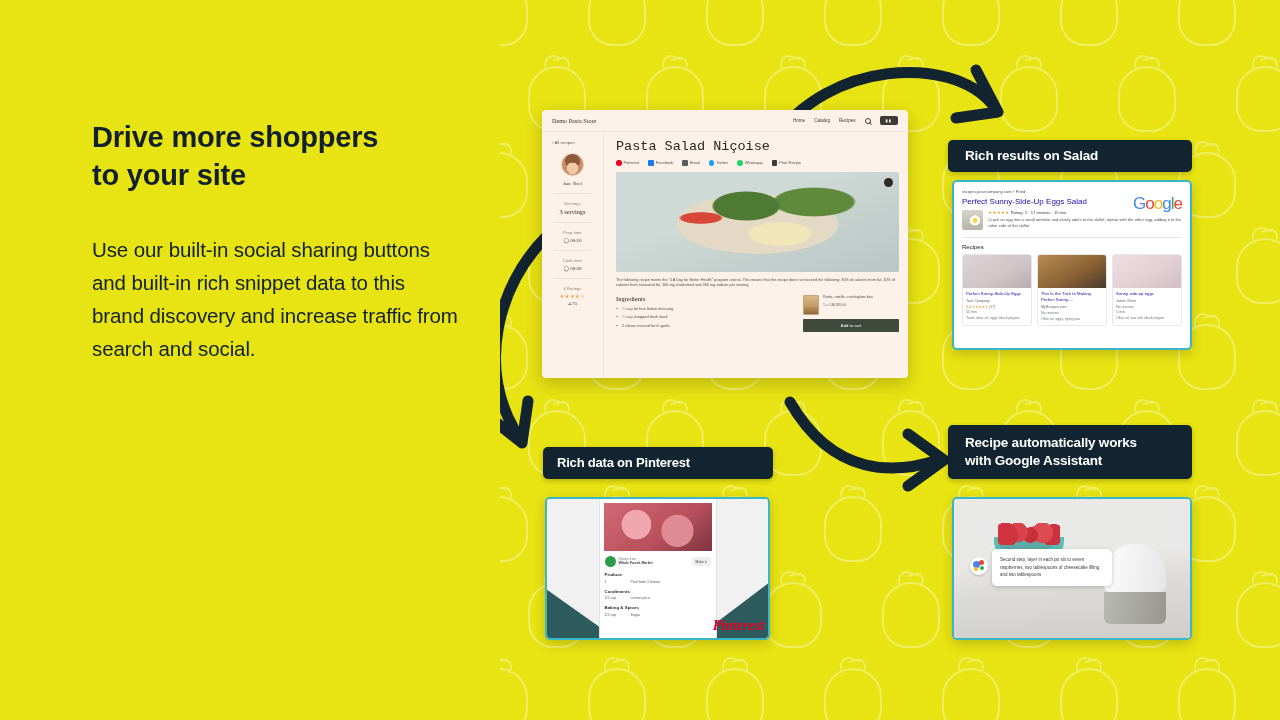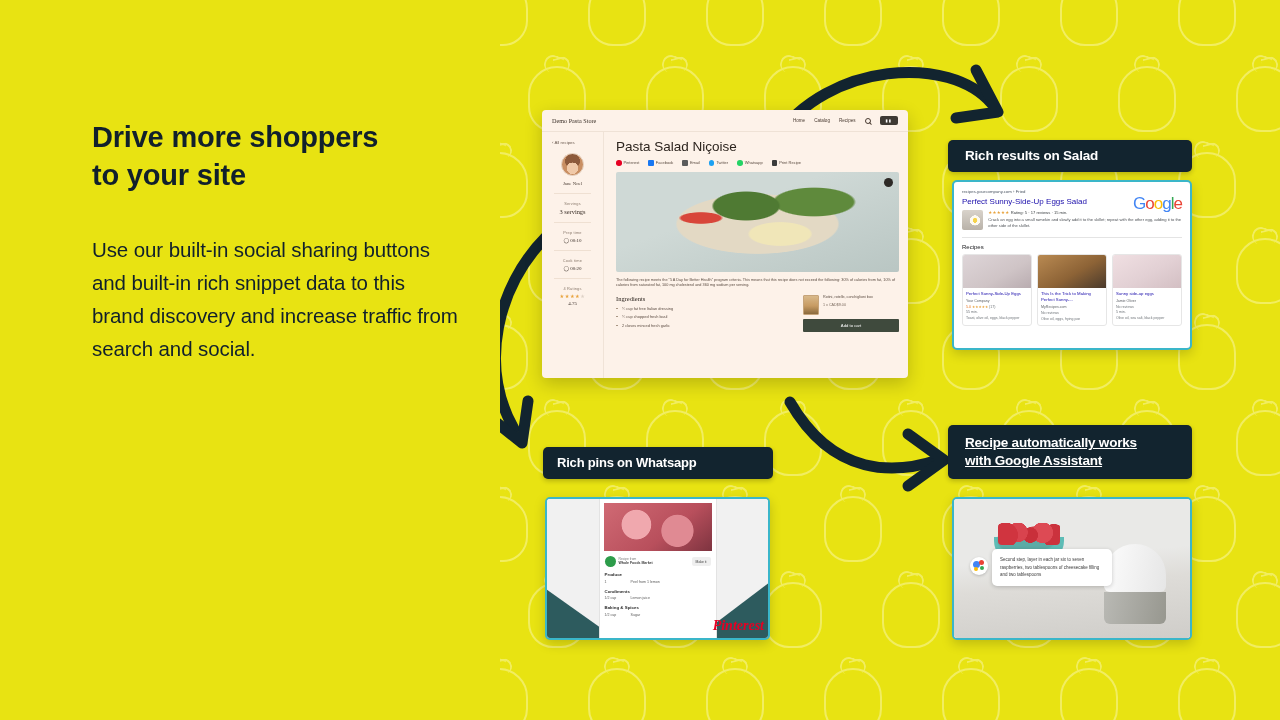--- a/index.html
+++ b/index.html
@@ -96,21 +96,21 @@
   }
   #author{ font-family:"Liberation Serif",serif; font-size:4.8px; color:#4a3c33; margin-top:5px; }
   .side-sep{ height:1px; background:#efe0d2; margin:7px 8px; }
   .meta-lab{ font-size:3.9px; color:#8a7a6d; letter-spacing:.2px; }
   .meta-val{ font-family:"Liberation Serif",serif; font-size:6.4px; color:#3a2f28; margin-top:2px; }
   .meta-val.small{ font-size:5px; }
   .stars{ color:#e8a33d; font-size:5.2px; letter-spacing:.5px; margin-top:2px; }
   .stars .off{ color:#ded2c6; }
 
   #recipe-main{ flex:1; padding:7px 9px 0 12px; }
-  #recipe-title{ font-family:Liberation Sans, sans-serif; font-size:13.5px; color:#2c241e; }
+  #recipe-title{ font-family:Liberation Mono, monospace; font-size:13.5px; color:#2c241e; }
   #share-row{ display:flex; gap:9px; margin-top:6px; flex-wrap:wrap; }
   .share-btn{ display:flex; align-items:center; gap:2px; font-size:4px; color:#5b4c42; }
   .share-dot{ width:5.5px; height:5.5px; border-radius:50%; }
   .share-sq{ width:5.5px; height:5.5px; border-radius:1px; }
   #hero{
     margin-top:6px; height:100px; border-radius:2px; position:relative; overflow:hidden;
     background:
       radial-gradient(ellipse at 30% 46%, #d8463a 0 7%, transparent 8%),
       radial-gradient(ellipse at 58% 62%, #f0e6b8 0 13%, transparent 14%),
       radial-gradient(ellipse at 46% 34%, #4f7a33 0 15%, transparent 16%),
@@ -429,23 +429,23 @@
         </div>
       </div>
     </div>
   </div>
 </div>
 
 <div class="label-chip" style="left:948px;top:140px;width:244px;height:32px;padding:0 17px;font-size:13.5px;">
   <span>Rich results on Salad</span>
 </div>
 <div class="label-chip" style="left:543px;top:447px;width:230px;height:32px;padding:0 14px;font-size:13px;">
-  <span>Rich pins on Whatsapp</span>
-</div>
-<div class="label-chip" style="left:948px;top:425px;width:244px;height:54px;padding:0 17px;font-size:13.5px;text-decoration:underline;">
+  <span>Rich data on Pinterest</span>
+</div>
+<div class="label-chip" style="left:948px;top:425px;width:244px;height:54px;padding:0 17px;font-size:13.5px;">
   <span>Recipe automatically works
 with Google Assistant</span>
 </div>
 
 <div class="shot" id="google-shot">
   <div id="g-top">
     <div id="g-logo">
       <i style="color:#4285f4">G</i><i style="color:#ea4335">o</i><i style="color:#fbbc05">o</i><i style="color:#4285f4">g</i><i style="color:#34a853">l</i><i style="color:#ea4335">e</i>
     </div>
     <div id="g-url">recipes.yourcompany.com › Fried</div>

